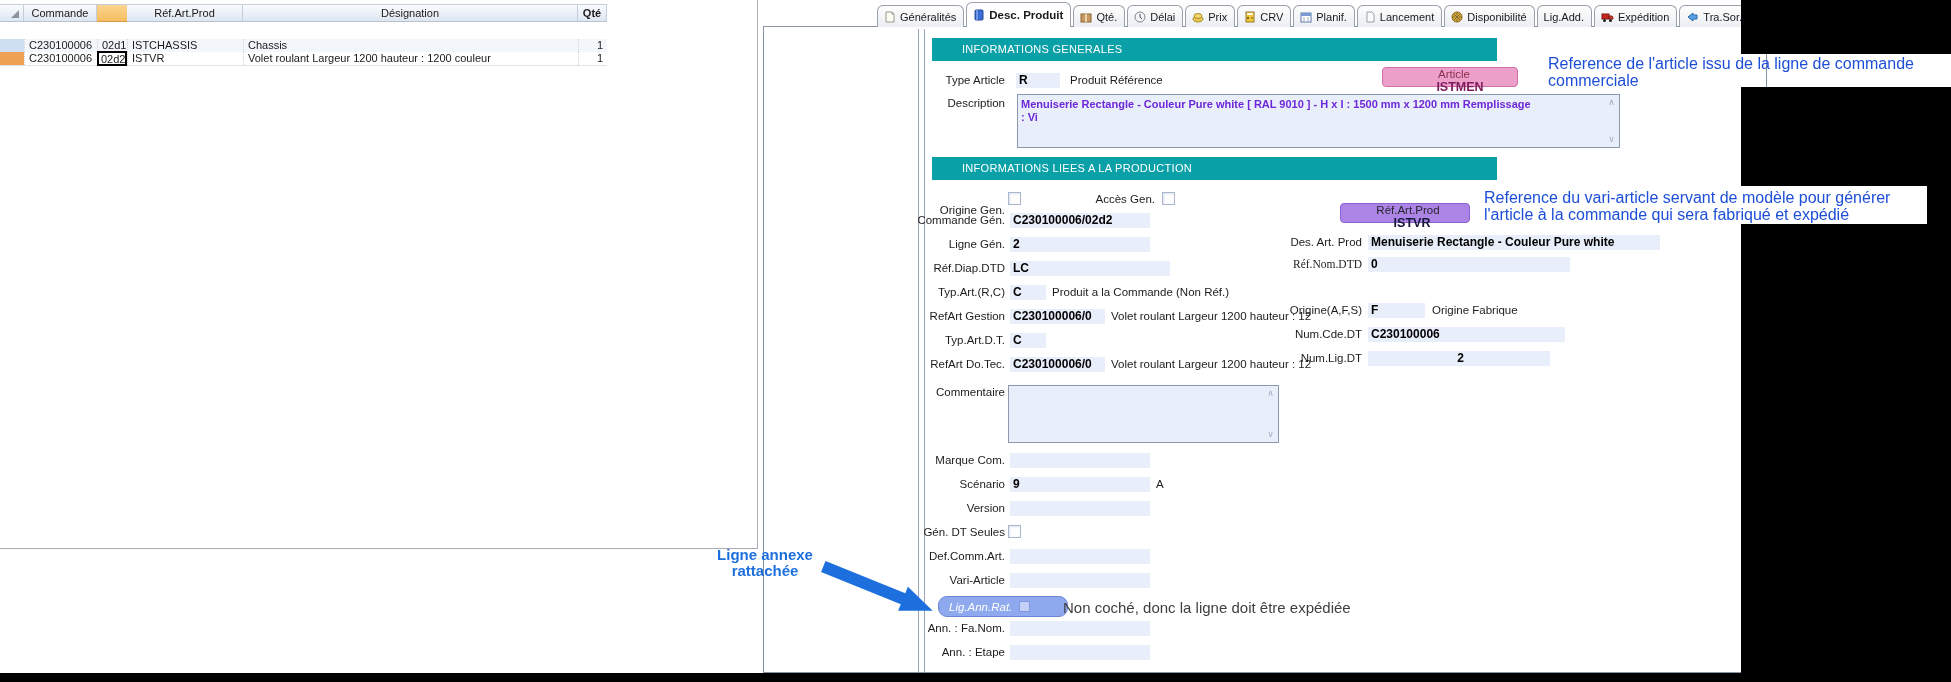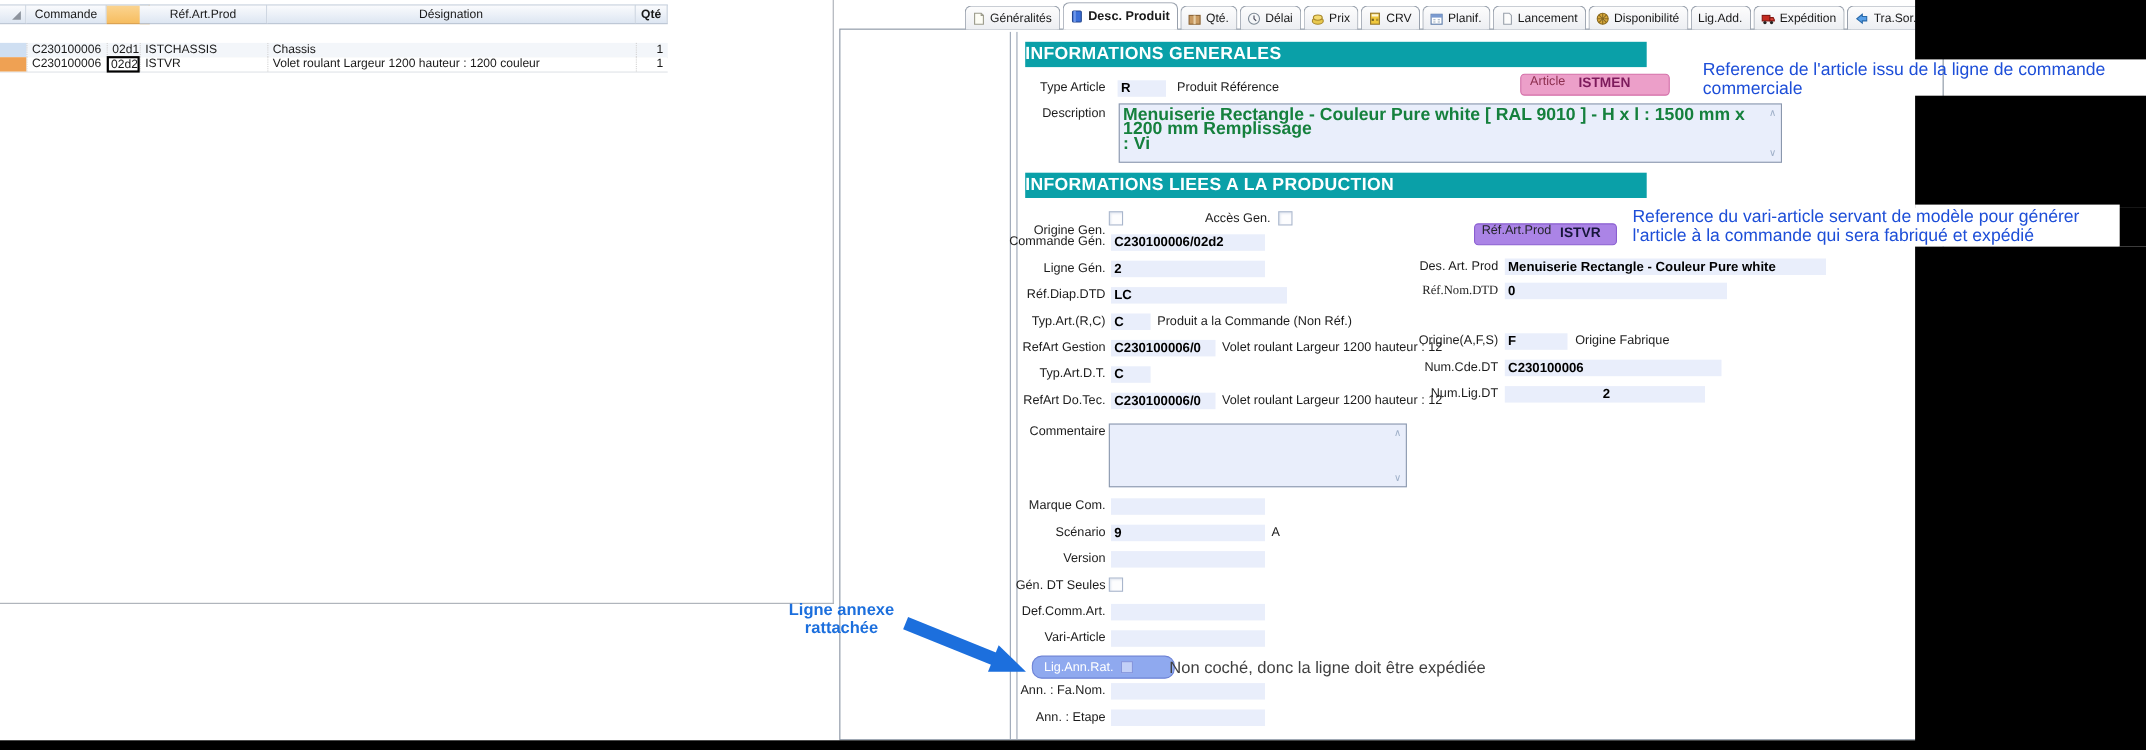--- a/index.html
+++ b/index.html
@@ -19,30 +19,30 @@
   
   #pane{left:763px;top:26px;width:1004px;height:647px;background:#fff;border:1px solid #8893a2;box-sizing:border-box;}
   #tabs{left:877px;top:4px;height:23px;display:flex;align-items:flex-end;z-index:3;}
   .tab{position:relative;display:flex;align-items:center;gap:4px;height:19px;padding:1px 7px 1px 6px;margin-right:2px;
        background:linear-gradient(#fdfdfd,#eceef2);border:1px solid #98a0ac;border-bottom:none;
        border-radius:6px 6px 0 0;font-size:11px;white-space:nowrap;}
   .tab.active{background:#fff;font-weight:bold;height:22px;z-index:4;font-size:11.5px;}
   .tab svg{display:block;}
   .split{width:1px;background:#9aa5b5;top:29px;height:643px;}
   
-  .teal{height:23px;background:#0aa0a8;color:#fff;font-weight:bold;font-size:16px;line-height:23px;
-        letter-spacing:.3px;box-sizing:border-box;}
+  .teal{height:23px;background:#0aa0a8;color:#fff;font-weight:normal;font-size:11px;line-height:23px;
+        padding-left:30px;letter-spacing:.3px;box-sizing:border-box;}
   .lbl{position:absolute;width:105px;text-align:right;font-size:11.5px;line-height:15px;white-space:nowrap;color:#1c1c1c;}
   .fld{position:absolute;height:15px;background:#e9eefb;font-size:12px;line-height:15px;padding-left:3px;box-sizing:border-box;white-space:nowrap;}
   .fld.b{font-weight:bold;color:#000;}
   .sfx{position:absolute;font-size:11.5px;line-height:15px;white-space:nowrap;color:#1c1c1c;}
   .cb{position:absolute;width:13px;height:13px;background:#fdfdfe;border:1px solid #a9b6cc;box-sizing:border-box;box-shadow:inset 1px 1px 2px #dfe5ef;}
   .box{position:absolute;background:#e9eefb;border:1px solid #8a97ad;box-sizing:border-box;}
   .sarr{position:absolute;right:1px;width:13px;font-size:9px;color:#9fb0c8;text-align:center;line-height:11px;}
-  .badge{position:absolute;height:20px;border-radius:4px;display:flex;align-items:flex-start;box-sizing:border-box;font-size:11.5px;white-space:nowrap;}
+  .badge{position:absolute;height:20px;border-radius:4px;display:flex;align-items:center;box-sizing:border-box;font-size:11.5px;white-space:nowrap;flex-direction:column;}
   .note{position:absolute;font-size:15px;color:#3f3f3f;white-space:nowrap;}
   .ann{position:absolute;font-size:16px;color:#1d4ed8;line-height:17px;white-space:nowrap;z-index:60;}
   .black{position:absolute;background:#000;z-index:50;}
   #ann2-band{position:absolute;background:#fff;z-index:55;}
   #ann3{position:absolute;left:710px;top:547px;width:110px;text-align:center;font-weight:bold;font-size:15px;
         line-height:16px;color:#1c6fdd;z-index:10;}
   #arrow{position:absolute;left:823px;top:561px;width:120px;height:16px;transform:rotate(22deg);transform-origin:4px 7px;z-index:10;}
   #arrow .shaft{position:absolute;left:0;top:1px;width:88px;height:12px;background:#1c6fdd;}
   #arrow .head{position:absolute;left:86px;top:-6px;width:0;height:0;border-top:13px solid transparent;border-bottom:13px solid transparent;border-left:32px solid #1c6fdd;}
 </style>
@@ -200,21 +200,21 @@
   <div class="fld b" style="left:1016px;top:73px;width:44px;">R</div>
   <div class="sfx" style="left:1070px;top:73px;">Produit Référence</div>
 
   <div class="badge" style="left:1382px;top:67px;width:136px;background:#ec9fc9;border:1px solid #d36fa8;padding-left:8px;">
     <span style="color:#8c2f4f;">Article</span>
     <span style="color:#7d1b5c;font-weight:bold;font-size:12.5px;margin-left:12px;">ISTMEN</span>
   </div>
 
   <div class="lbl" style="left:900px;top:96px;">Description</div>
   <div class="box" style="left:1017px;top:94px;width:603px;height:54px;">
-    <div style="font-weight:bold;font-size:16px;line-height:13px;padding:3px 18px 0 3px;color:#15803d;">
+    <div style="font-weight:bold;font-size:11px;line-height:13px;padding:3px 18px 0 3px;color:#6d28d9;">
       <div>Menuiserie Rectangle - Couleur Pure white  [ RAL 9010 ] - H x l : 1500 mm x 1200 mm Remplissage</div>
       <div>: Vi</div>
     </div>
     <span class="sarr" style="top:2px;">∧</span>
     <span class="sarr" style="bottom:2px;">∨</span>
   </div>
 
   <div class="abs teal" style="left:932px;top:157px;width:565px;">INFORMATIONS LIEES A LA PRODUCTION</div>
 
   <div id="left-rows">
@@ -250,21 +250,21 @@
       <div class="fld b" style="left: 1010px; top: 477px; width: 140px;">9</div>
       <div class="sfx" style="left: 1156px; top: 477px;">A</div>
       <div class="lbl" style="left: 900px; top: 501px;">Version</div>
       <div class="fld" style="left: 1010px; top: 501px; width: 140px;"></div>
       <div class="lbl" style="left: 900px; top: 525px;">Gén. DT Seules</div>
       <div class="cb" style="left: 1008px; top: 525px;"></div>
       <div class="lbl" style="left: 900px; top: 549px;">Def.Comm.Art.</div>
       <div class="fld" style="left: 1010px; top: 549px; width: 140px;"></div>
       <div class="lbl" style="left: 900px; top: 573px;">Vari-Article</div>
       <div class="fld" style="left: 1010px; top: 573px; width: 140px;"></div>
-      <div class="abs" style="left: 938px; top: 596px; width: 130px; height: 21px; background: rgb(143, 169, 239); border: 1.5px solid rgb(109, 131, 214); border-radius: 9px; display: flex; align-items: center; box-sizing: border-box; padding-left: 10px;">
+      <div class="abs" style="left: 938px; top: 596px; width: 130px; height: 21px; background: rgb(143, 169, 239); border: 1.5px solid rgb(109, 131, 214); border-radius: 9px; display: flex; align-items: center; box-sizing: border-box; padding-left: 10px; font-style: italic;">
         <div style="color: rgb(255, 255, 255); font-size: 11.5px; white-space: nowrap;">Lig.Ann.Rat.</div>
         <div style="width: 11px; height: 11px; margin-left: 7px; background: rgb(195, 208, 247); border: 1px solid rgb(133, 150, 221); box-sizing: border-box;"></div>
       </div>
       <div class="note" style="left: 1063px; top: 599px;">Non coché, donc la ligne doit être expédiée</div>
       <div class="lbl" style="left: 900px; top: 621px;">Ann. : Fa.Nom.</div>
       <div class="fld" style="left: 1010px; top: 621px; width: 140px;"></div>
       <div class="lbl" style="left: 900px; top: 645px;">Ann. : Etape</div>
       <div class="fld" style="left: 1010px; top: 645px; width: 140px;"></div>
     </div>
   <div id="right-rows">

